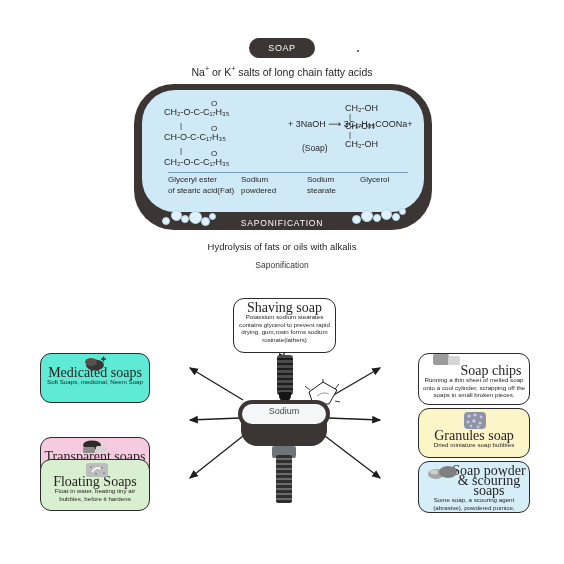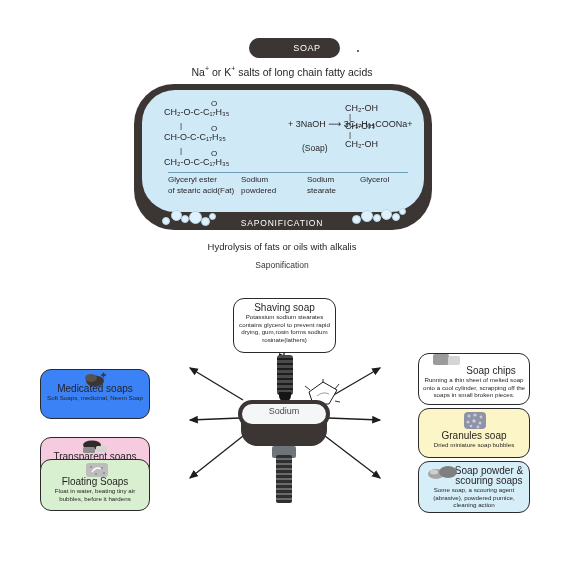--- a/index.html
+++ b/index.html
@@ -11,21 +11,21 @@
     position:relative;
     overflow:hidden;
   }
   .stage{position:absolute;left:0;top:0;width:564px;height:564px;}
 
   
   .soap-pill{
     position:absolute;left:249px;top:38px;width:66px;height:20px;
     background:#3b3534;border-radius:11px;
     color:#fff;font-size:9px;letter-spacing:.6px;
-    display:flex;align-items:center;justify-content:center;padding-left:25px;
+    display:flex;align-items:center;justify-content:center;
   }
   .tiny-dot{position:absolute;left:357px;top:50px;width:2px;height:2px;background:#3b3534;border-radius:50%;}
   .subtitle{
     position:absolute;left:0;top:65px;width:564px;text-align:center;
     font-size:10.5px;color:#231f20;
   }
   .sup{font-size:7px;vertical-align:super;}
 
   .capsule{
     position:absolute;left:134px;top:84px;width:298px;height:146px;
@@ -69,21 +69,21 @@
   }
   .sapon-cap{
     position:absolute;left:0;top:260px;width:564px;text-align:center;font-size:8.5px;color:#3b3534;
   }
 
   
   .node{
     position:absolute;border:1.4px solid #2a2a2a;border-radius:11px;
     box-sizing:border-box;text-align:center;overflow:hidden;
   }
-  .node .ttl{font-size:10px;line-height:10px;display:block;}
+  .node .ttl{font-size:14px;line-height:10px;display:block;font-family:Liberation Serif, serif;}
   .node .desc{font-size:6.2px;line-height:7.6px;display:block;padding:0 3px;}
 
   #box-shaving{left:233px;top:298px;width:103px;height:55px;background:#ffffff;padding-top:4px;}
   #box-medicated{left:40px;top:353px;width:110px;height:50px;background:#cfc9f0;padding-top:14px;}
   #box-transparent{left:40px;top:406px;width:110px;height:50px;background:#f6cbdf;padding-top:14px;}
   #box-floating{left:40px;top:459px;width:110px;height:52px;background:#d8f0cf;padding-top:17px;}
   #box-chips{left:418px;top:353px;width:112px;height:52px;background:#ffffff;padding-top:12px;}
   #box-granules{left:418px;top:408px;width:112px;height:50px;background:#fbf5c8;padding-top:22px;}
   #box-powder{left:418px;top:461px;width:112px;height:52px;background:#d5eef8;padding-top:4px;}
 
@@ -256,21 +256,21 @@
   <div class="bucket-rim-in"></div>
   <div class="types-label">Sodium</div>
   <div class="bucket-foot"></div>
   <div class="stem"></div>
 
   <div class="node" id="box-shaving" style="background: rgb(255, 255, 255);">
     <span class="ttl">Shaving soap</span>
     <span class="desc">Potassium sodium stearates contains glycerol to prevent rapid drying, gum,rosin forms sodium rosinate(lathers)</span>
   </div>
 
-  <div class="node" id="box-medicated" style="background: #3b82f6; margin-top: 16px;">
+  <div class="node" id="box-medicated" style="background: #5eead4;">
     <svg class="node-ico" style="left:42px;top:2px;width:26px;height:16px;" viewBox="0 0 26 16">
       <ellipse cx="12" cy="9" rx="9" ry="5.5" fill="#3b3534"></ellipse>
       <ellipse cx="8" cy="6" rx="6" ry="4" fill="#58514f"></ellipse>
       <path d="M18,3 h5 M20.5,0.5 v5" stroke="#3b3534" stroke-width="1.4"></path>
     </svg>
     <span class="ttl">Medicated soaps</span>
     <span class="desc">Soft Soaps, medicinal, Neem Soap</span>
   </div>
 
   <div class="node" id="box-transparent" style="background: rgb(246, 203, 223); margin-top: 31px;">

